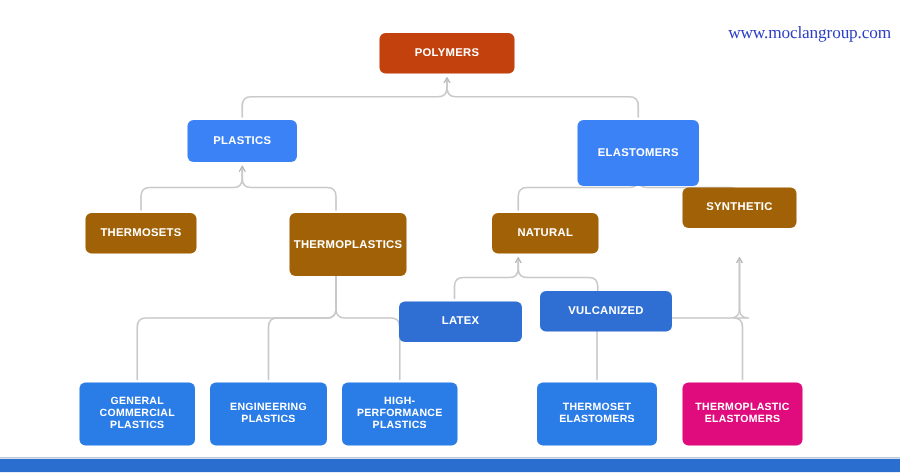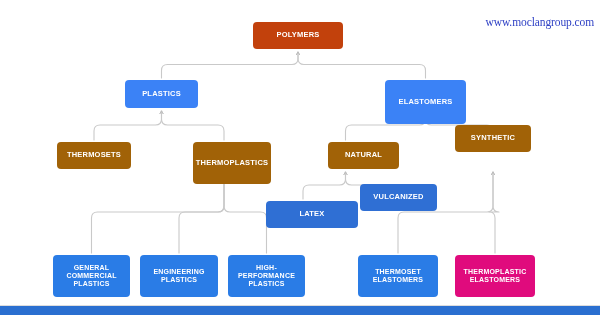--- a/index.html
+++ b/index.html
@@ -98,22 +98,22 @@
   </svg>
 
   <div id="nodes">
       <div class="node lvl0" style="left: 253px; top: 22px; width: 90px; height: 27px;">POLYMERS</div>
       <div class="node lvl1" style="left: 125px; top: 80px; width: 73px; height: 28px;">PLASTICS</div>
       <div class="node lvl1" style="left: 385px; top: 80px; width: 81px; height: 44px;">ELASTOMERS</div>
       <div class="node lvl2" style="left: 57px; top: 142px; width: 74px; height: 27px;">THERMOSETS</div>
       <div class="node lvl2" style="left: 193px; top: 142px; width: 78px; height: 42px; text-align: right;">THERMOPLASTICS</div>
       <div class="node lvl2" style="left: 310px; top: 142px; width: 71px; height: 27px; margin-left: 18px;">NATURAL</div>
       <div class="node lvl2" style="left: 455px; top: 125px; width: 76px; height: 27px;">SYNTHETIC</div>
-      <div class="node lvl3" style="left: 266px; top: 201px; width: 92px; height: 27px;">LATEX</div>
-      <div class="node lvl3" style="left: 360px; top: 184px; width: 77px; height: 27px;">VULCANIZED</div>
+      <div class="node lvl3" style="left: 266px; top: 201px; width: 82px; height: 27px;">LATEX</div>
+      <div class="node lvl3" style="left: 360px; top: 194px; width: 88px; height: 27px;">VULCANIZED</div>
       <div class="node lvl4" style="left: 53px; top: 255px; width: 77px; height: 42px;">GENERAL COMMERCIAL PLASTICS</div>
       <div class="node lvl4" style="left: 140px; top: 255px; width: 78px; height: 42px;">ENGINEERING PLASTICS</div>
       <div class="node lvl4" style="left: 228px; top: 255px; width: 77px; height: 42px;">HIGH-PERFORMANCE PLASTICS</div>
       <div class="node lvl4" style="left: 358px; top: 255px; width: 80px; height: 42px;">THERMOSET ELASTOMERS</div>
       <div class="node accent" style="left: 455px; top: 255px; width: 80px; height: 42px;">THERMOPLASTIC ELASTOMERS</div>
     </div>
 
   <div id="footer-bar"></div>
 
   <div id="watermark">www.moclangroup.com</div>

